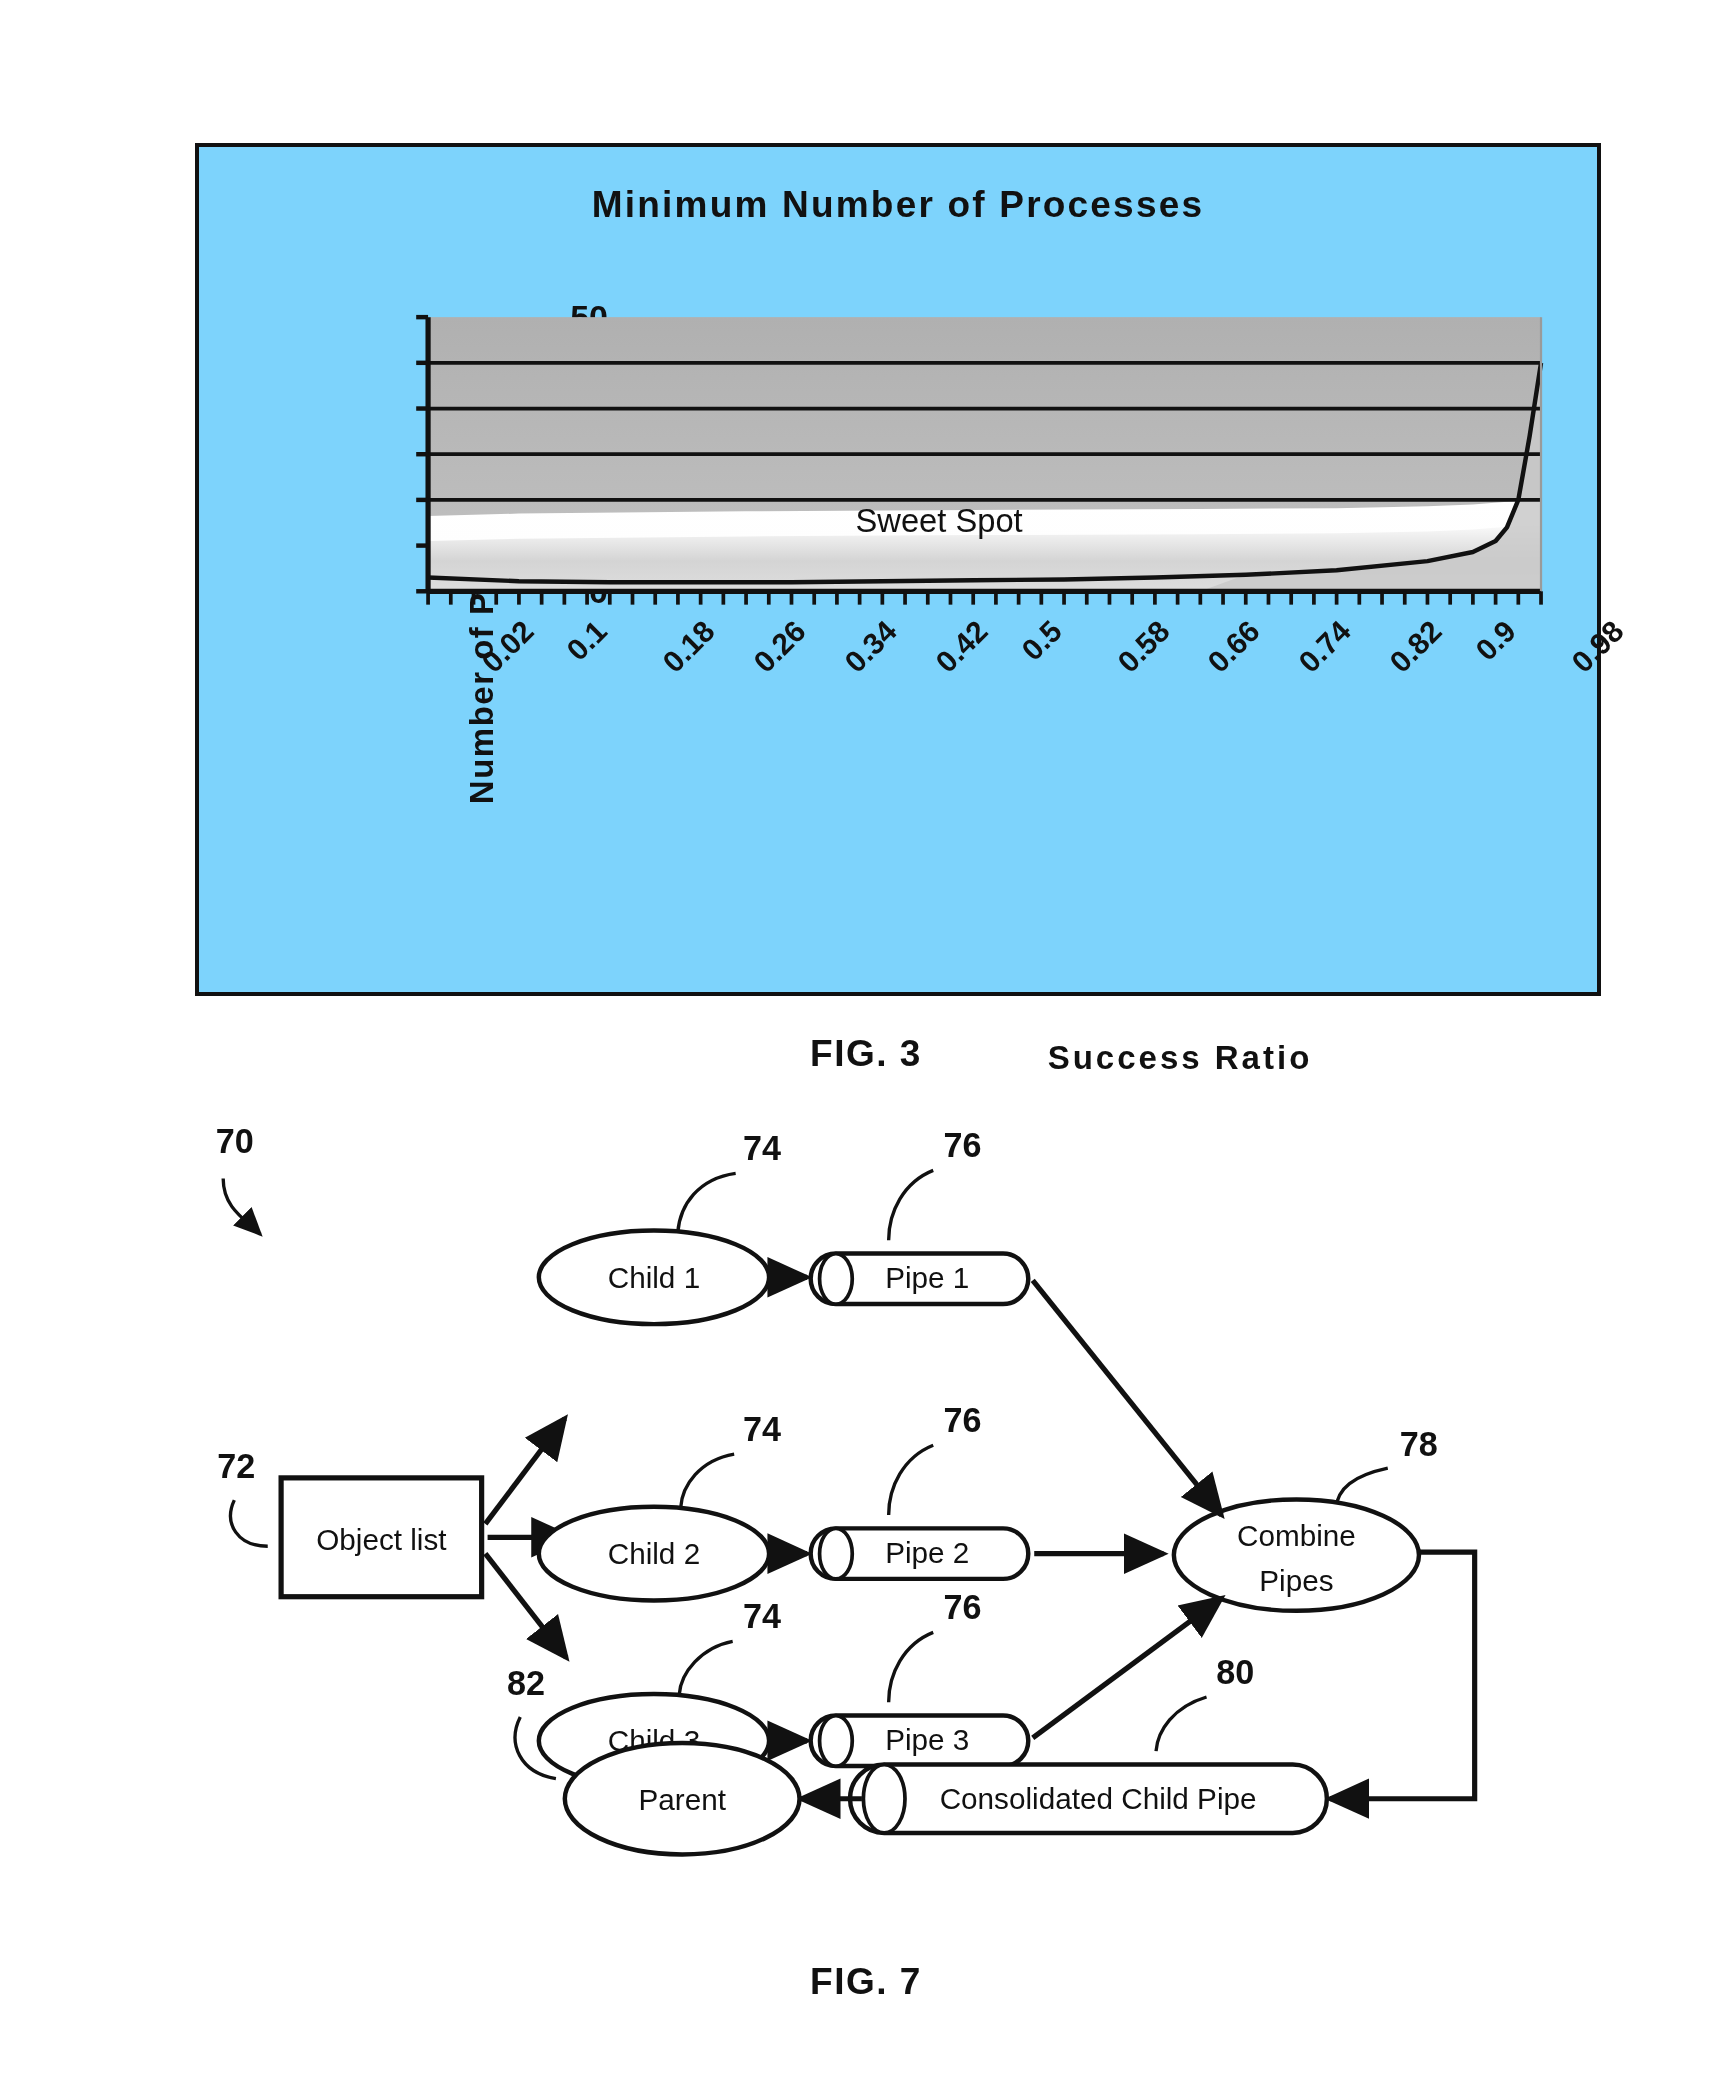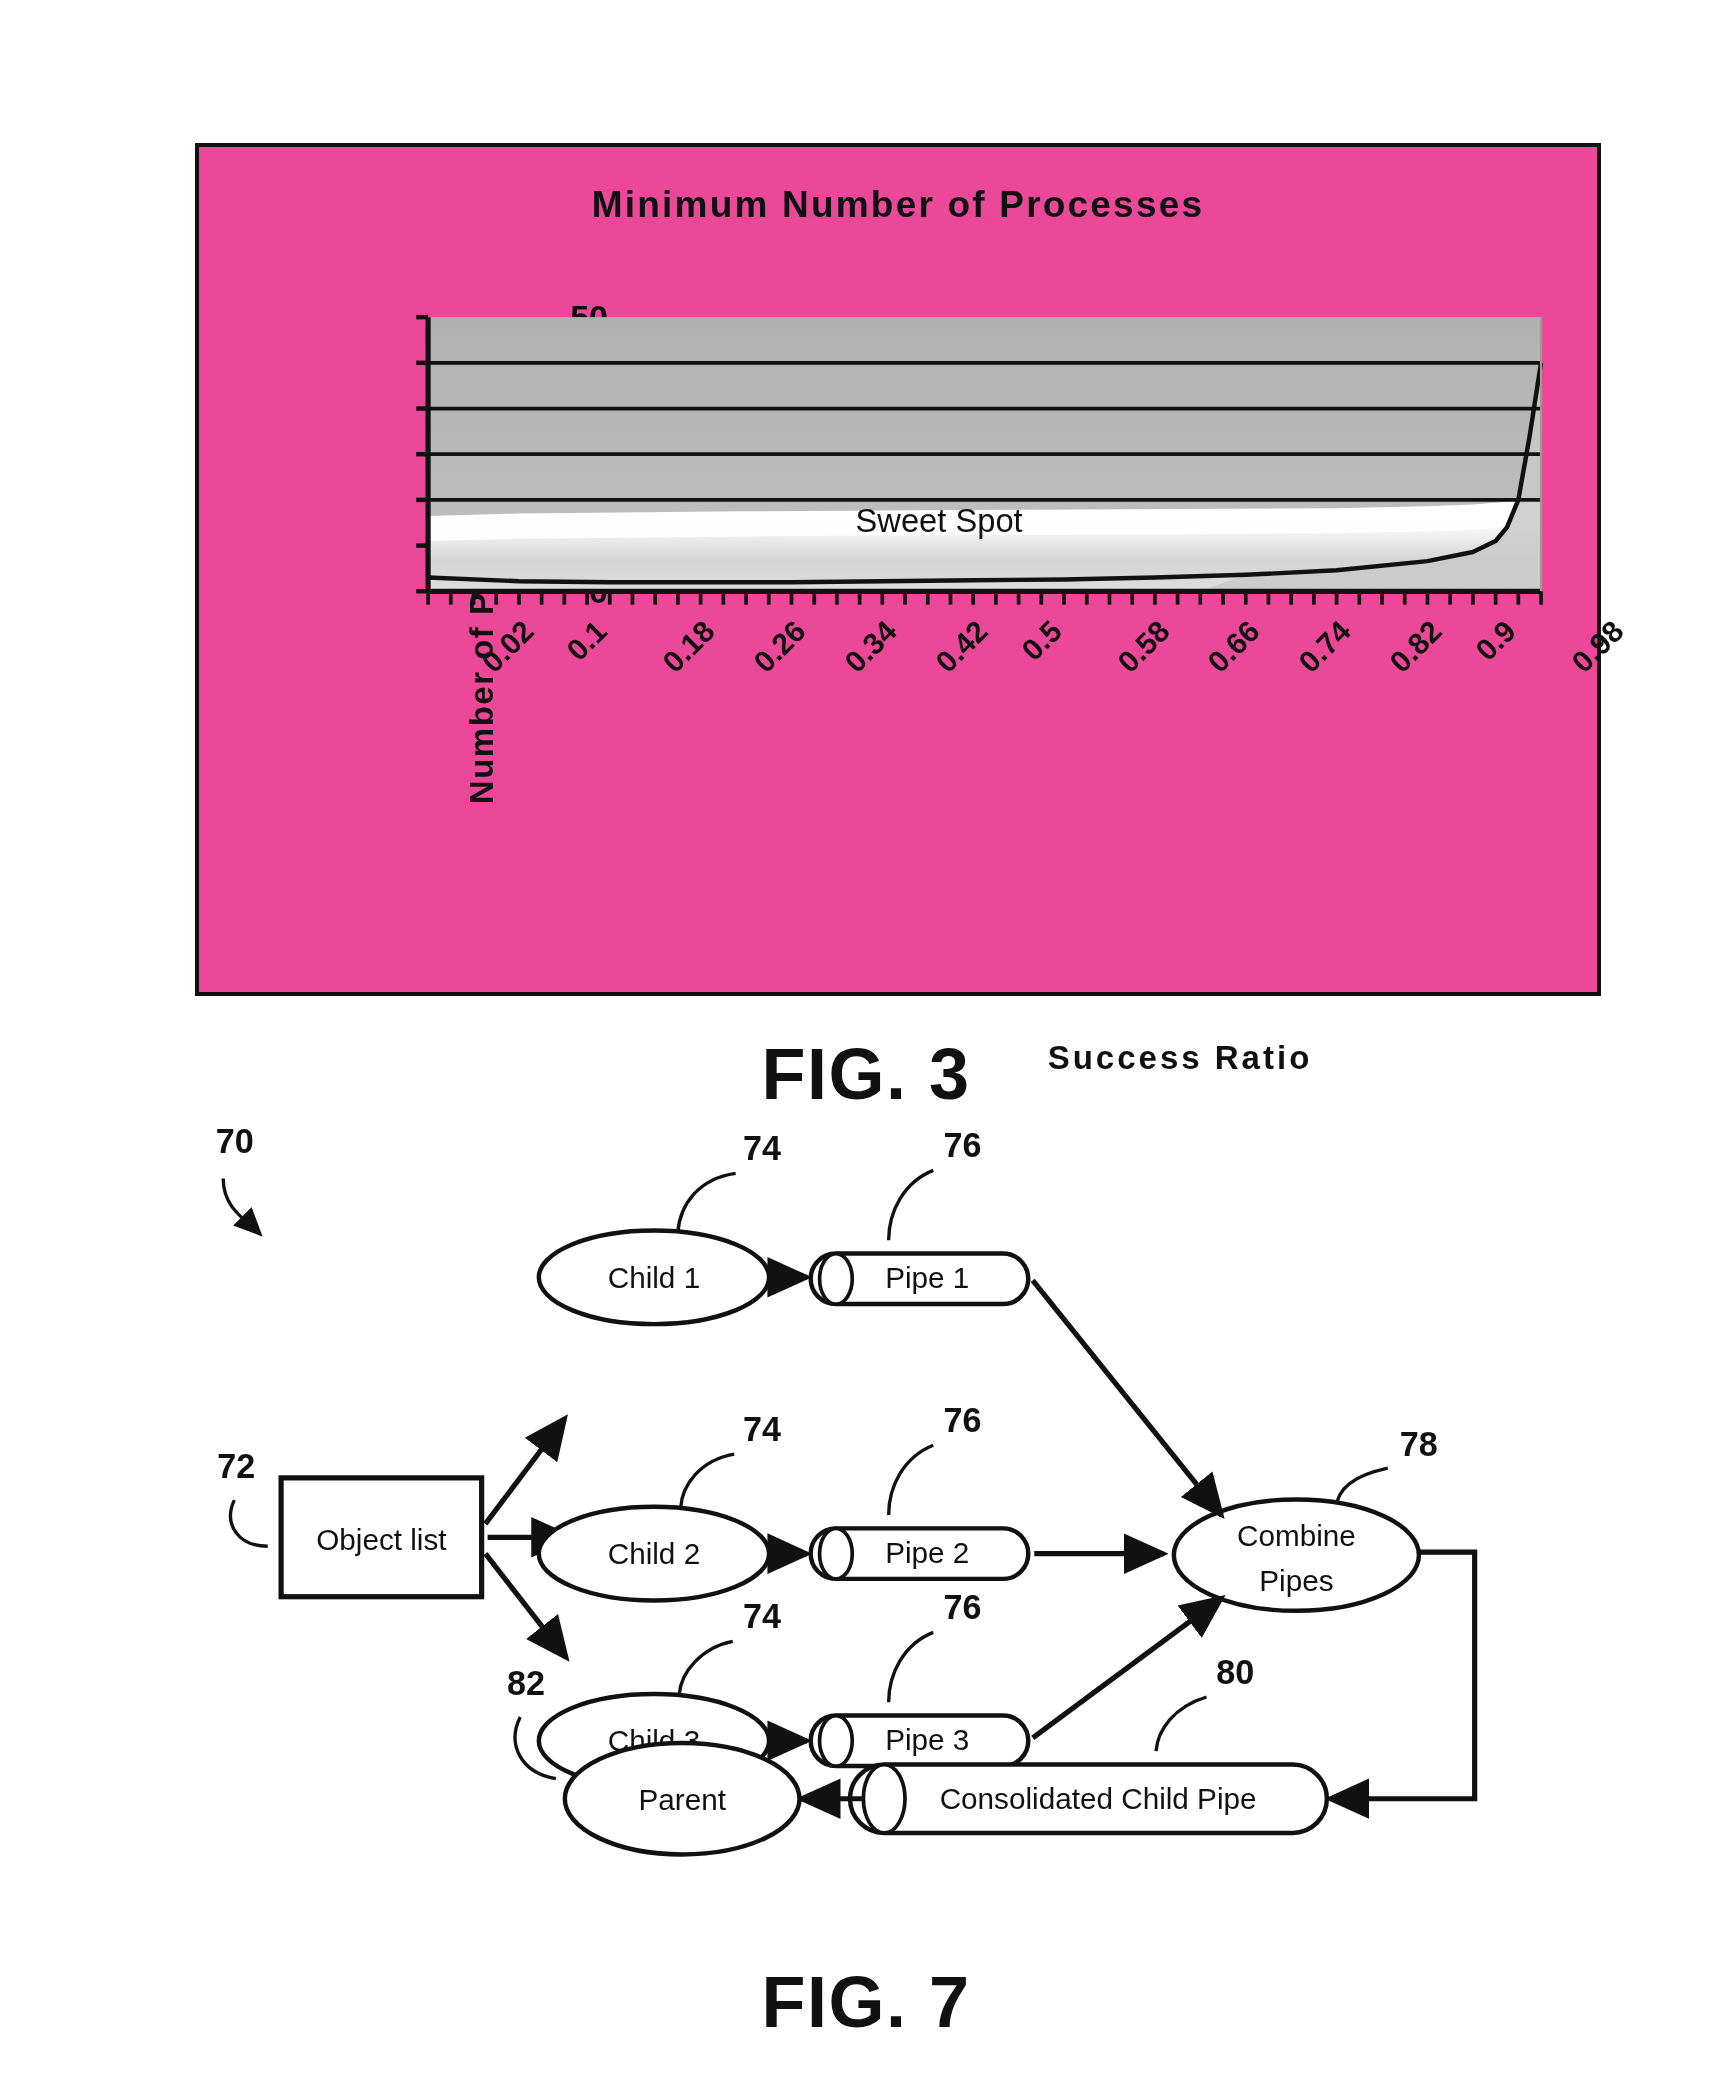--- a/index.html
+++ b/index.html
@@ -18,21 +18,21 @@
 
   
   #fig3-frame {
     position: absolute;
     left: 195px;
     top: 143px;
     width: 1406px;
     height: 853px;
     border: 4.5px solid #111;
     box-sizing: border-box;
-    background: #ec4899;
+    background: #7dd3fc;
   }
 
   #chart-title {
     position: absolute;
     left: 0;
     top: 37px;
     width: 100%;
     text-align: center;
     font-size: 37px;
     font-weight: bold;
@@ -104,21 +104,21 @@
     font-size: 33px;
     font-weight: bold;
     letter-spacing: 3px;
     color: #111;
   }
 
   
   .fig-caption {
     position: absolute;
     text-align: center;
-    font-size: 72px;
+    font-size: 37px;
     font-weight: bold;
     color: #111;
     letter-spacing: 1.5px;
   }
   #fig3-caption { left: 569px; top: 1033px; width: 594px; }
   #fig4-caption { left: 569px; top: 1961px; width: 594px; }
 
   
   #fig4 {
     position: absolute;

